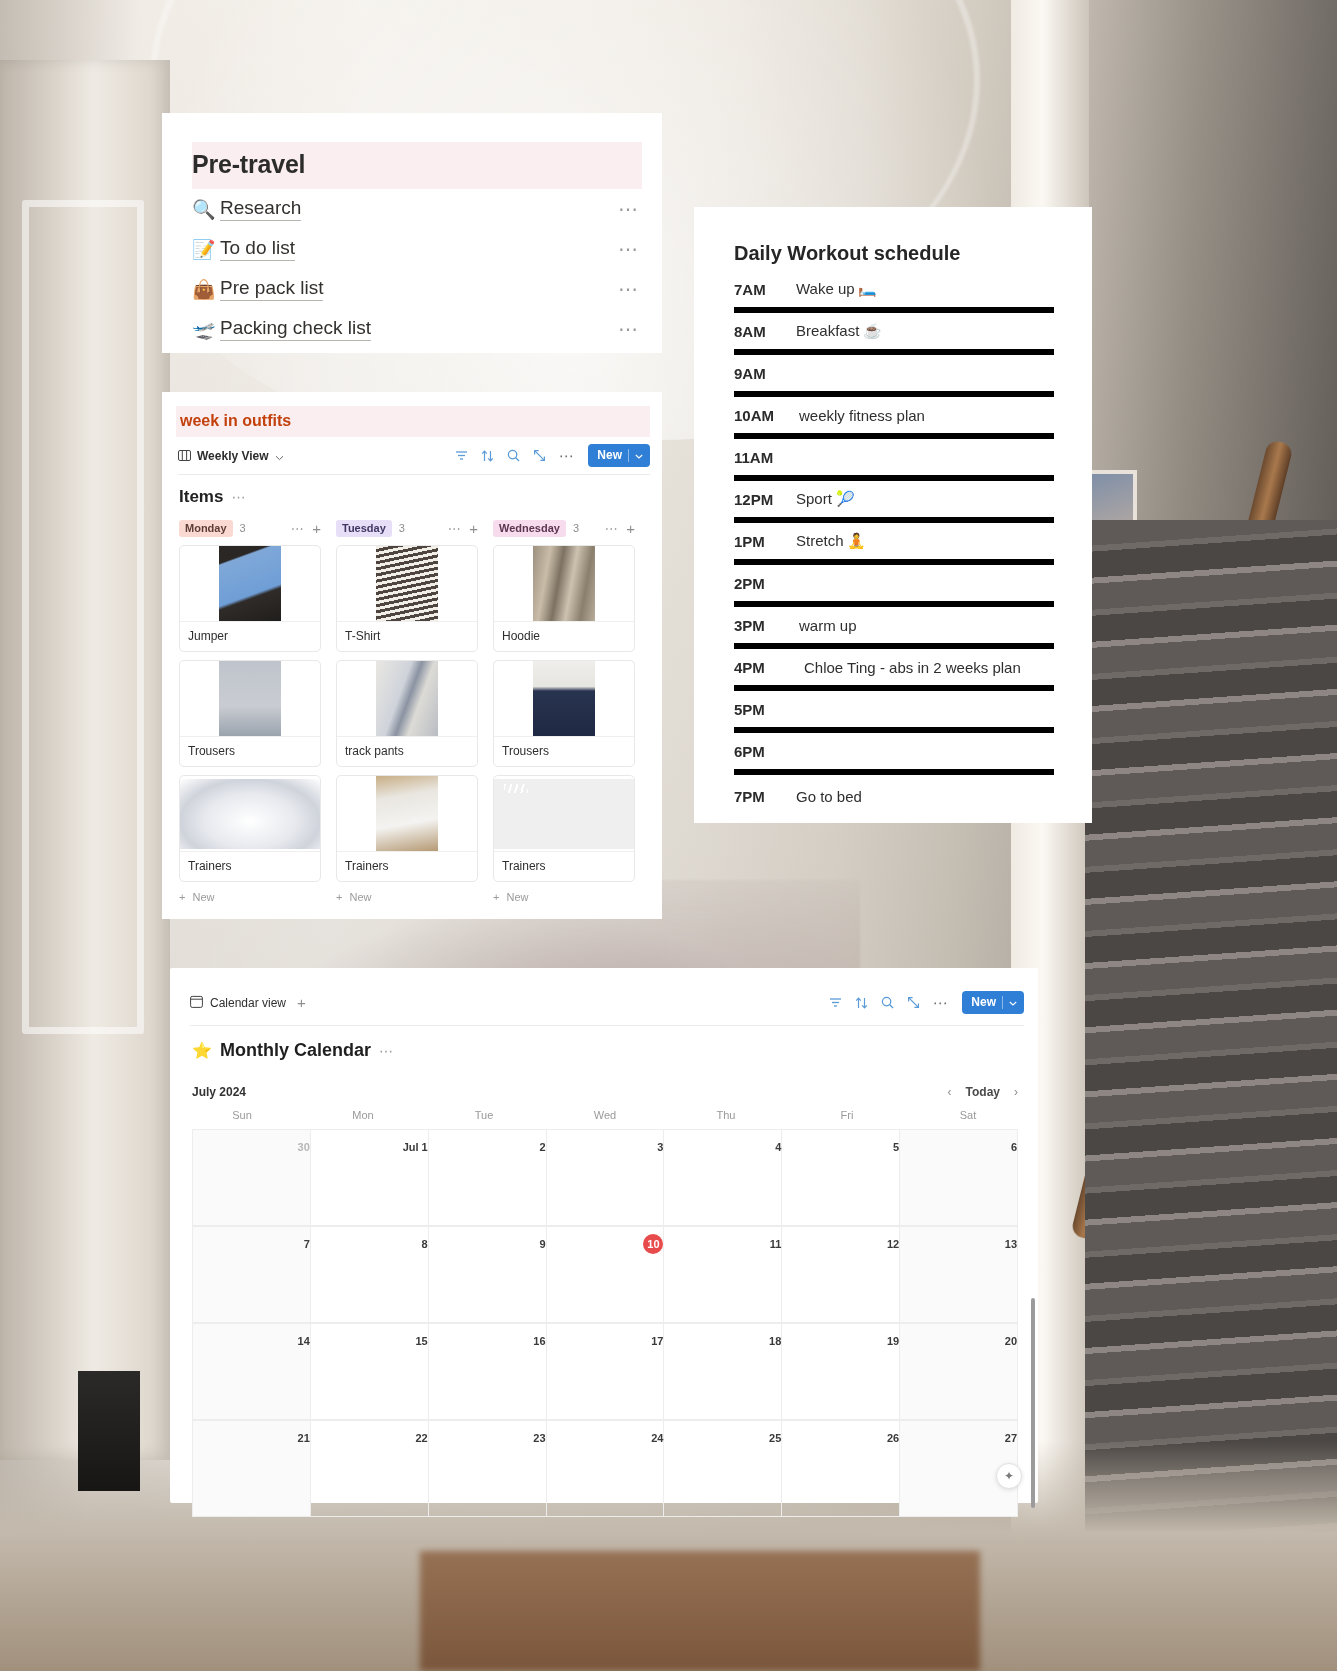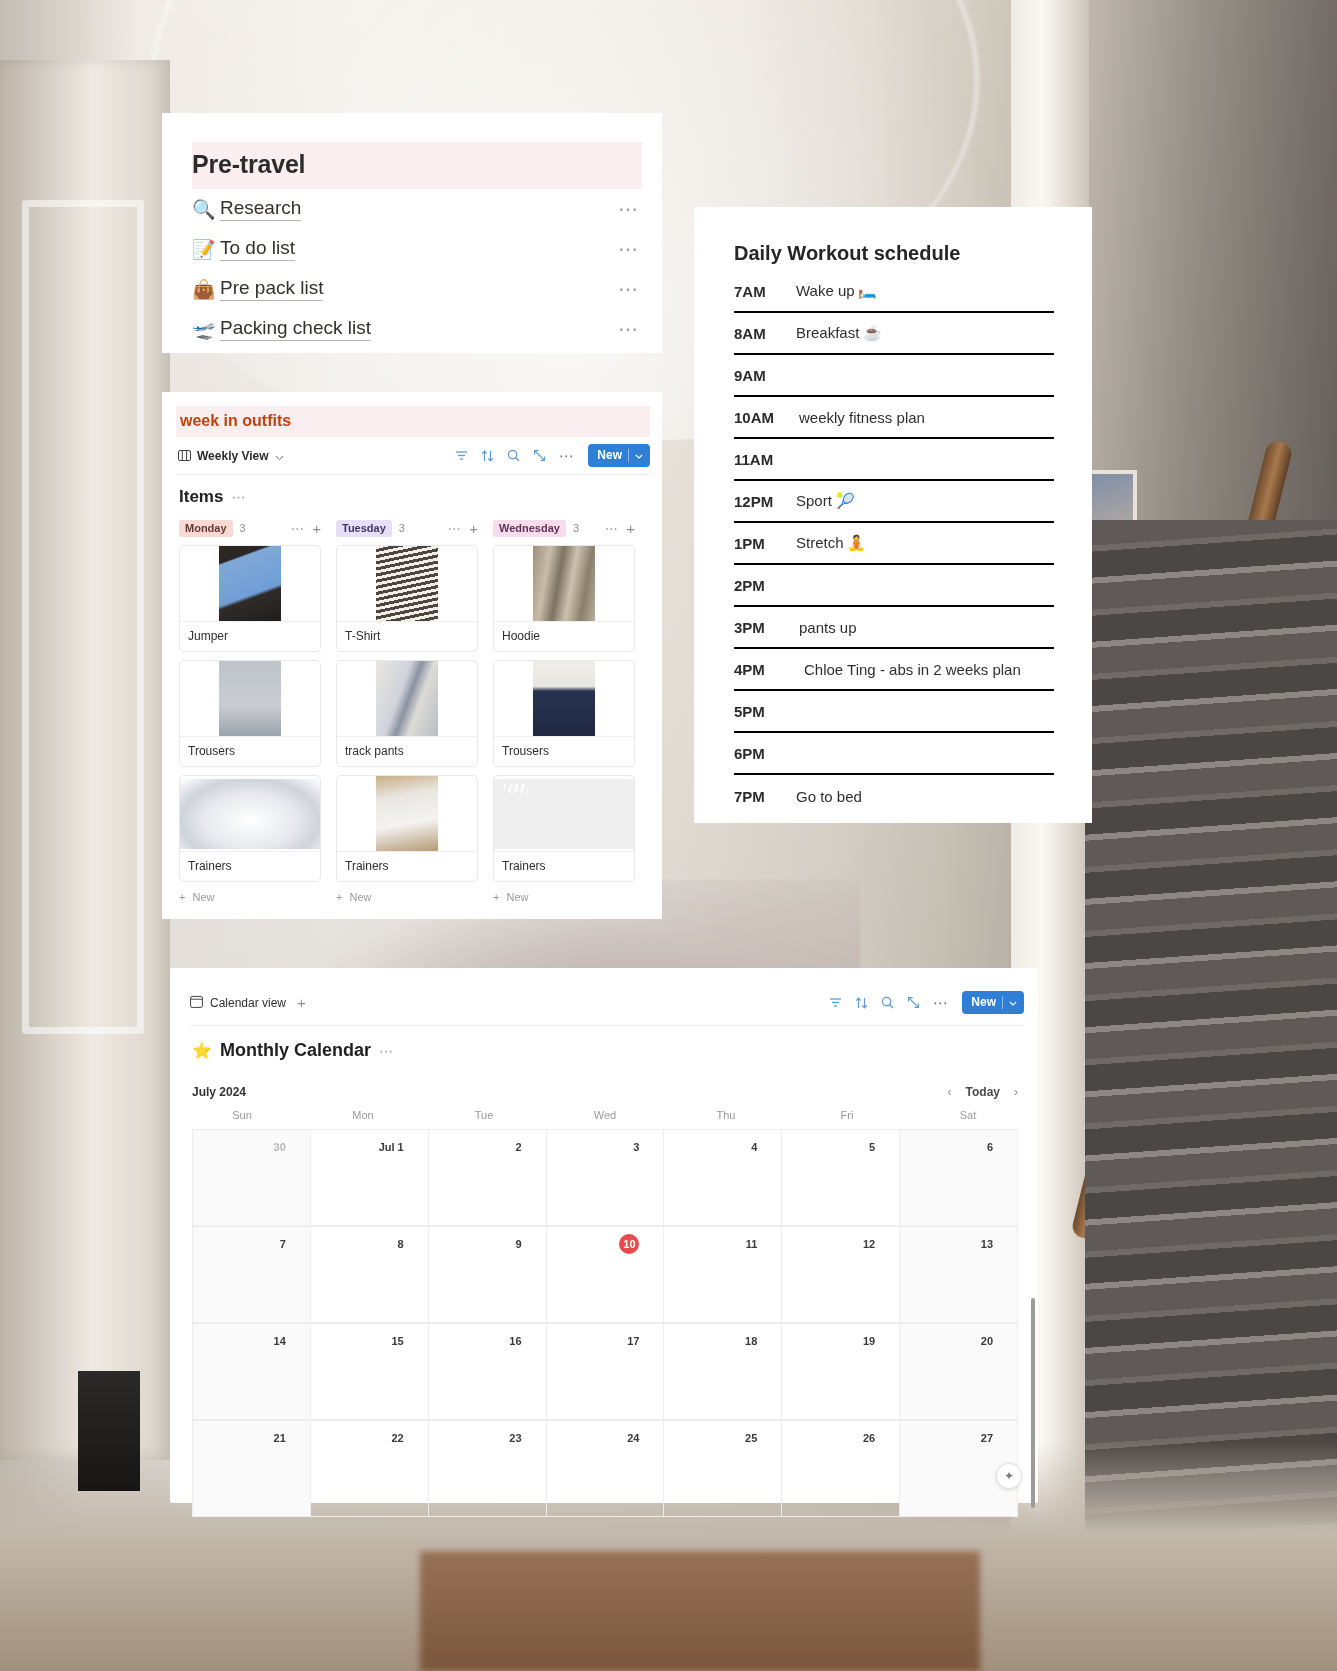--- a/index.html
+++ b/index.html
@@ -108,21 +108,21 @@
     font-size: 19px; color: #33312e; border-bottom: 1.5px solid #b9b6b2;
     padding-bottom: 1px;
   }
   .pt-dots { margin-left: auto; color: #9b9894; font-size: 20px; letter-spacing: 2px; }
 
   
   #workout { left: 694px; top: 207px; width: 398px; height: 616px; }
   #workout .w-title { font-size: 20px; font-weight: bold; color: #262626; margin: 35px 0 6px 40px; }
   .w-row {
     display: flex; align-items: center; height: 42px;
-    margin: 0 38px 0 40px; border-bottom: 2px solid #000000;
+    margin: 0 38px 0 40px; border-bottom: 6px solid #000000;
   }
   .w-row:last-child { border-bottom: none; }
   .w-time { width: 62px; font-size: 15px; font-weight: bold; color: #2b2b2b; }
   .w-task { font-size: 15px; color: #2f2f2f; }
   .w-task.ind1 { margin-left: 3px; }
   .w-task.ind2 { margin-left: 8px; }
 
   
   #outfits { left: 162px; top: 392px; width: 500px; height: 527px; }
   .o-title-band { margin: 14px 12px 0 14px; background: #faeef1; padding: 6px 0 7px 4px; }
@@ -192,21 +192,21 @@
   .c-subbar { display: flex; align-items: center; margin: 24px 20px 0 22px; }
   .c-month { font-size: 12px; font-weight: bold; color: #333; }
   .c-nav { margin-left: auto; display: flex; align-items: center; gap: 14px; color: #8d8d8d; font-size: 12px; }
   .c-nav .today { color: #4a4a4a; font-weight: bold; }
   .c-grid { margin: 10px 20px 0 22px; }
   .c-dowrow { display: flex; gap: 21px; }
   .c-dow { flex: 1; text-align: center; font-size: 11px; color: #9a9a9a; padding-bottom: 8px; }
   .c-week { display: flex; border-left: 1px solid #ededed; border-top: 1px solid #ededed; }
   .c-week:last-child { }
   .c-day { flex: 1; height: 96px; border-right: 1px solid #ededed; border-bottom: 1px solid #ededed;
-    padding: 7px 24px 0 0; text-align: right; }
+    padding: 7px 0 0 0; text-align: right; }
   .c-day.weekend { background: #fafafa; }
   .c-daynum { font-size: 11px; color: #3a3a3a; font-weight: bold; }
   .c-day.muted .c-daynum { color: #b6b6b6; }
   .c-daynum.today {
     display: inline-flex; align-items: center; justify-content: center;
     width: 20px; height: 20px; border-radius: 50%;
     background: #e84b4b; color: #fff; margin-top: -3px;
   }
   .c-fab {
     position: absolute; right: 16px; bottom: 14px; width: 26px; height: 26px;
@@ -293,21 +293,21 @@
       <div class="w-row">
         <span class="w-time">1PM</span>
         <span class="w-task">Stretch 🧘</span>
       </div>
       <div class="w-row">
         <span class="w-time">2PM</span>
         <span class="w-task"></span>
       </div>
       <div class="w-row">
         <span class="w-time">3PM</span>
-        <span class="w-task ind1">pants up</span>
+        <span class="w-task ind1">warm up</span>
       </div>
       <div class="w-row">
         <span class="w-time">4PM</span>
         <span class="w-task ind2">Chloe Ting - abs in 2 weeks plan</span>
       </div>
       <div class="w-row">
         <span class="w-time">5PM</span>
         <span class="w-task"></span>
       </div>
       <div class="w-row">

